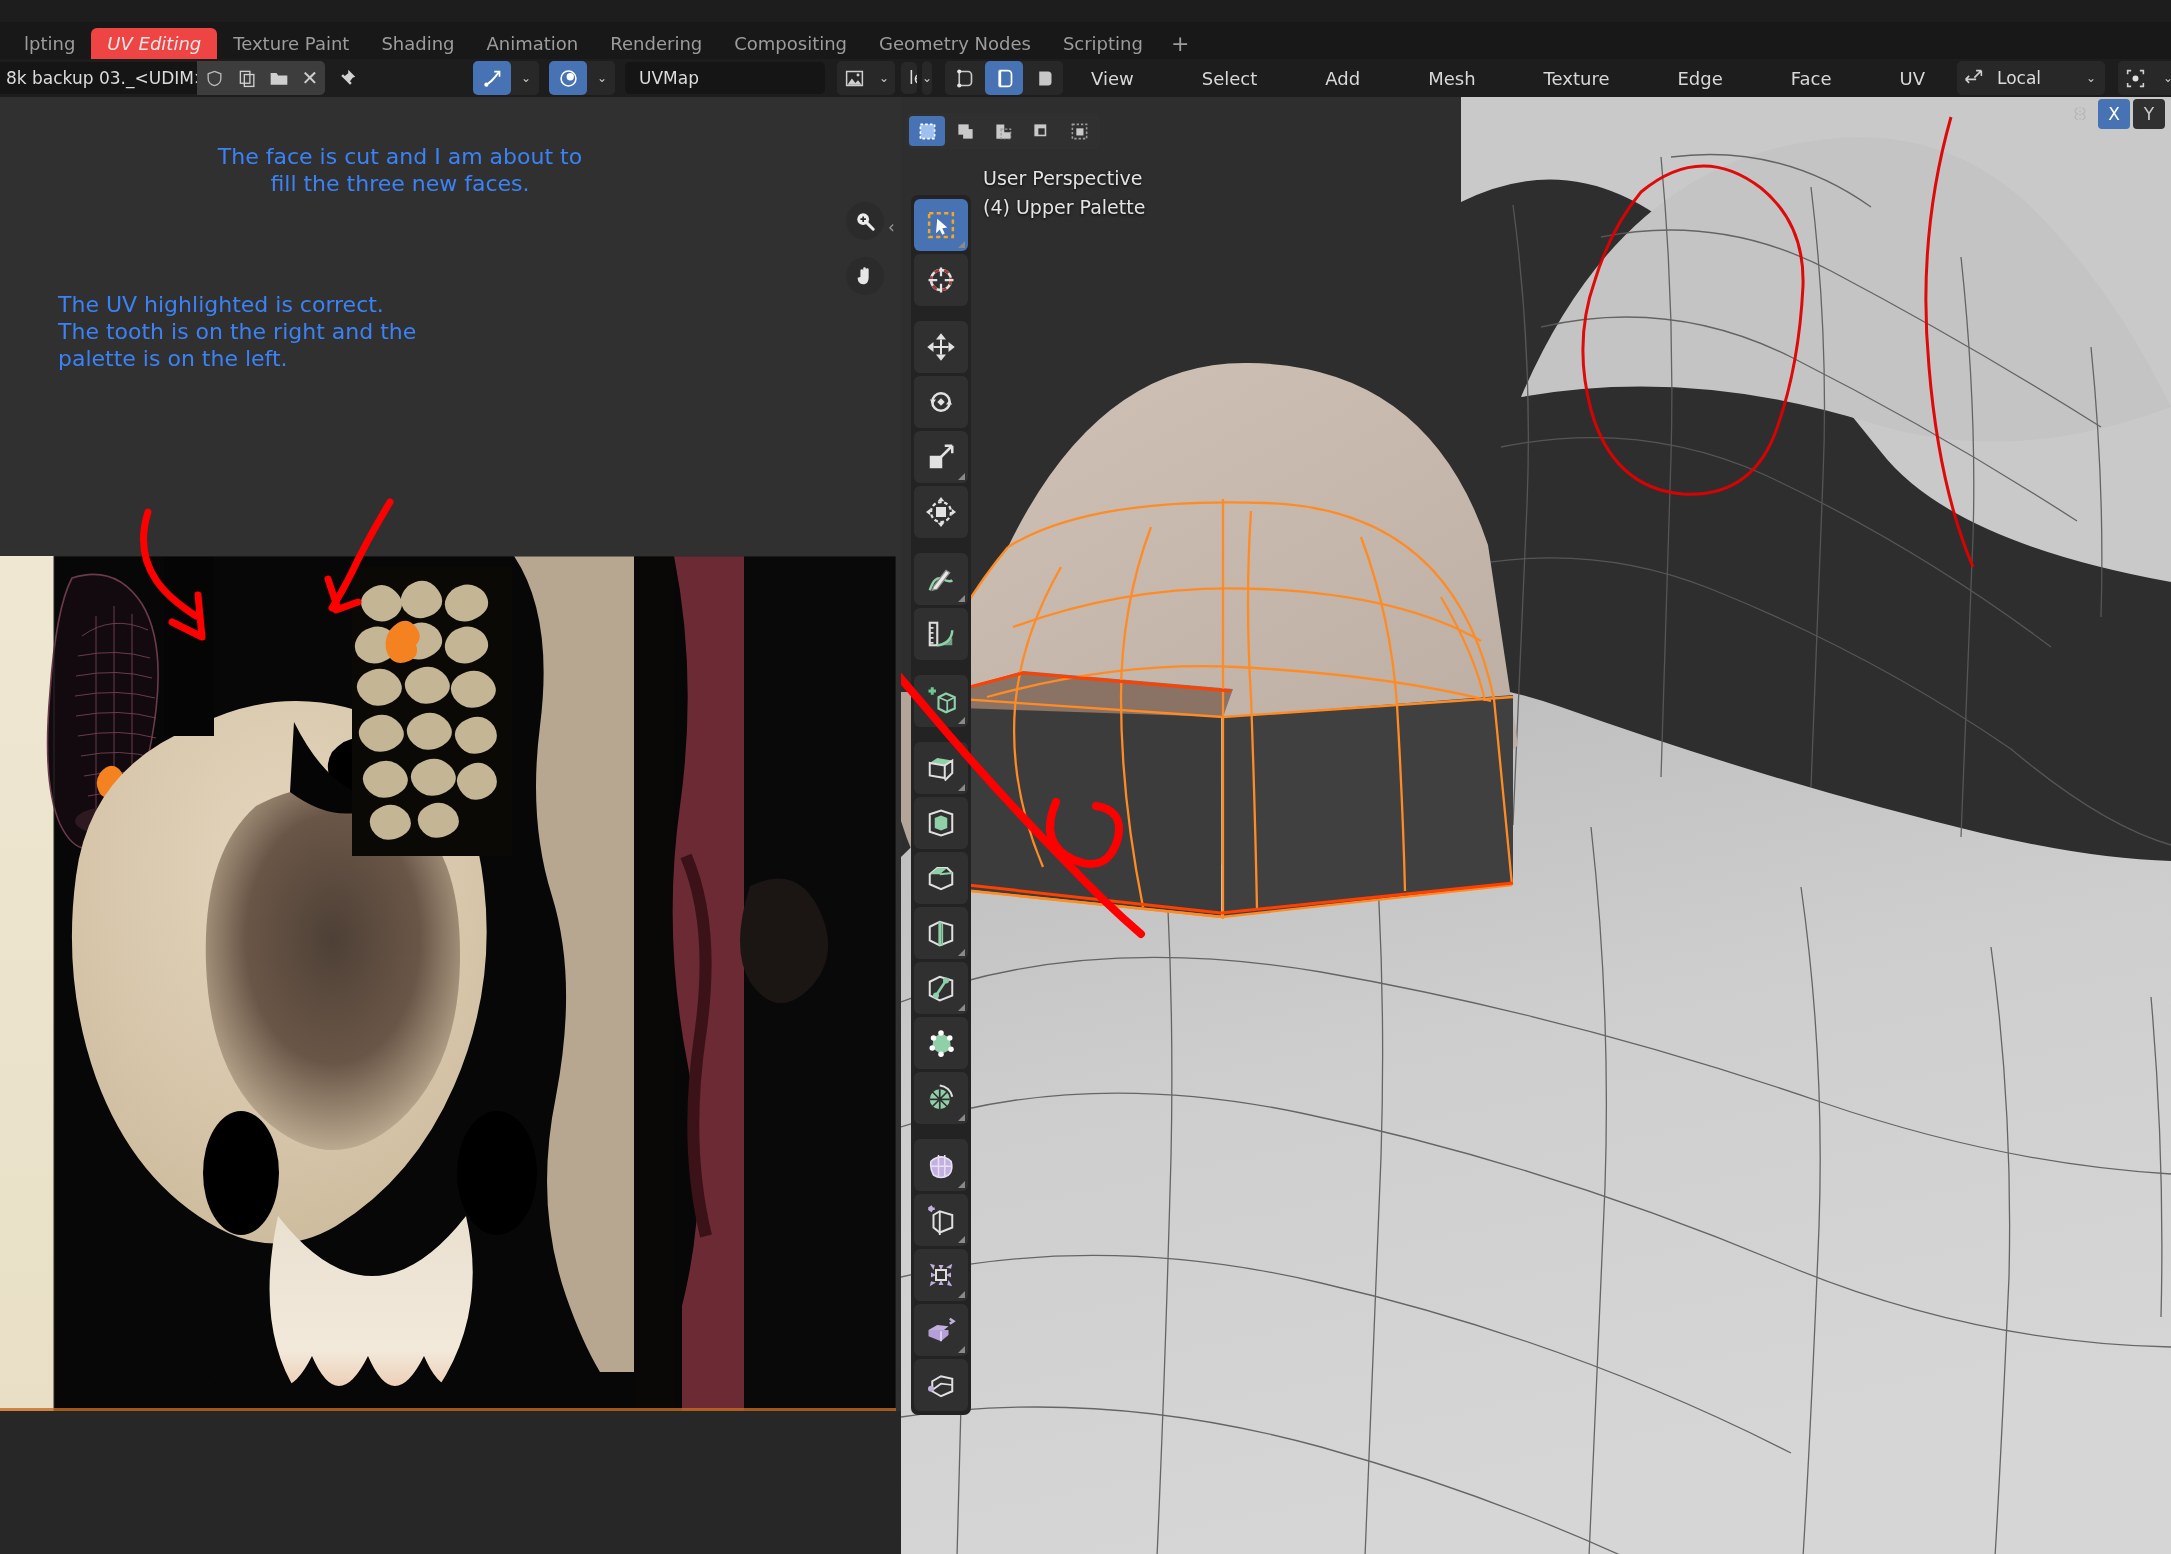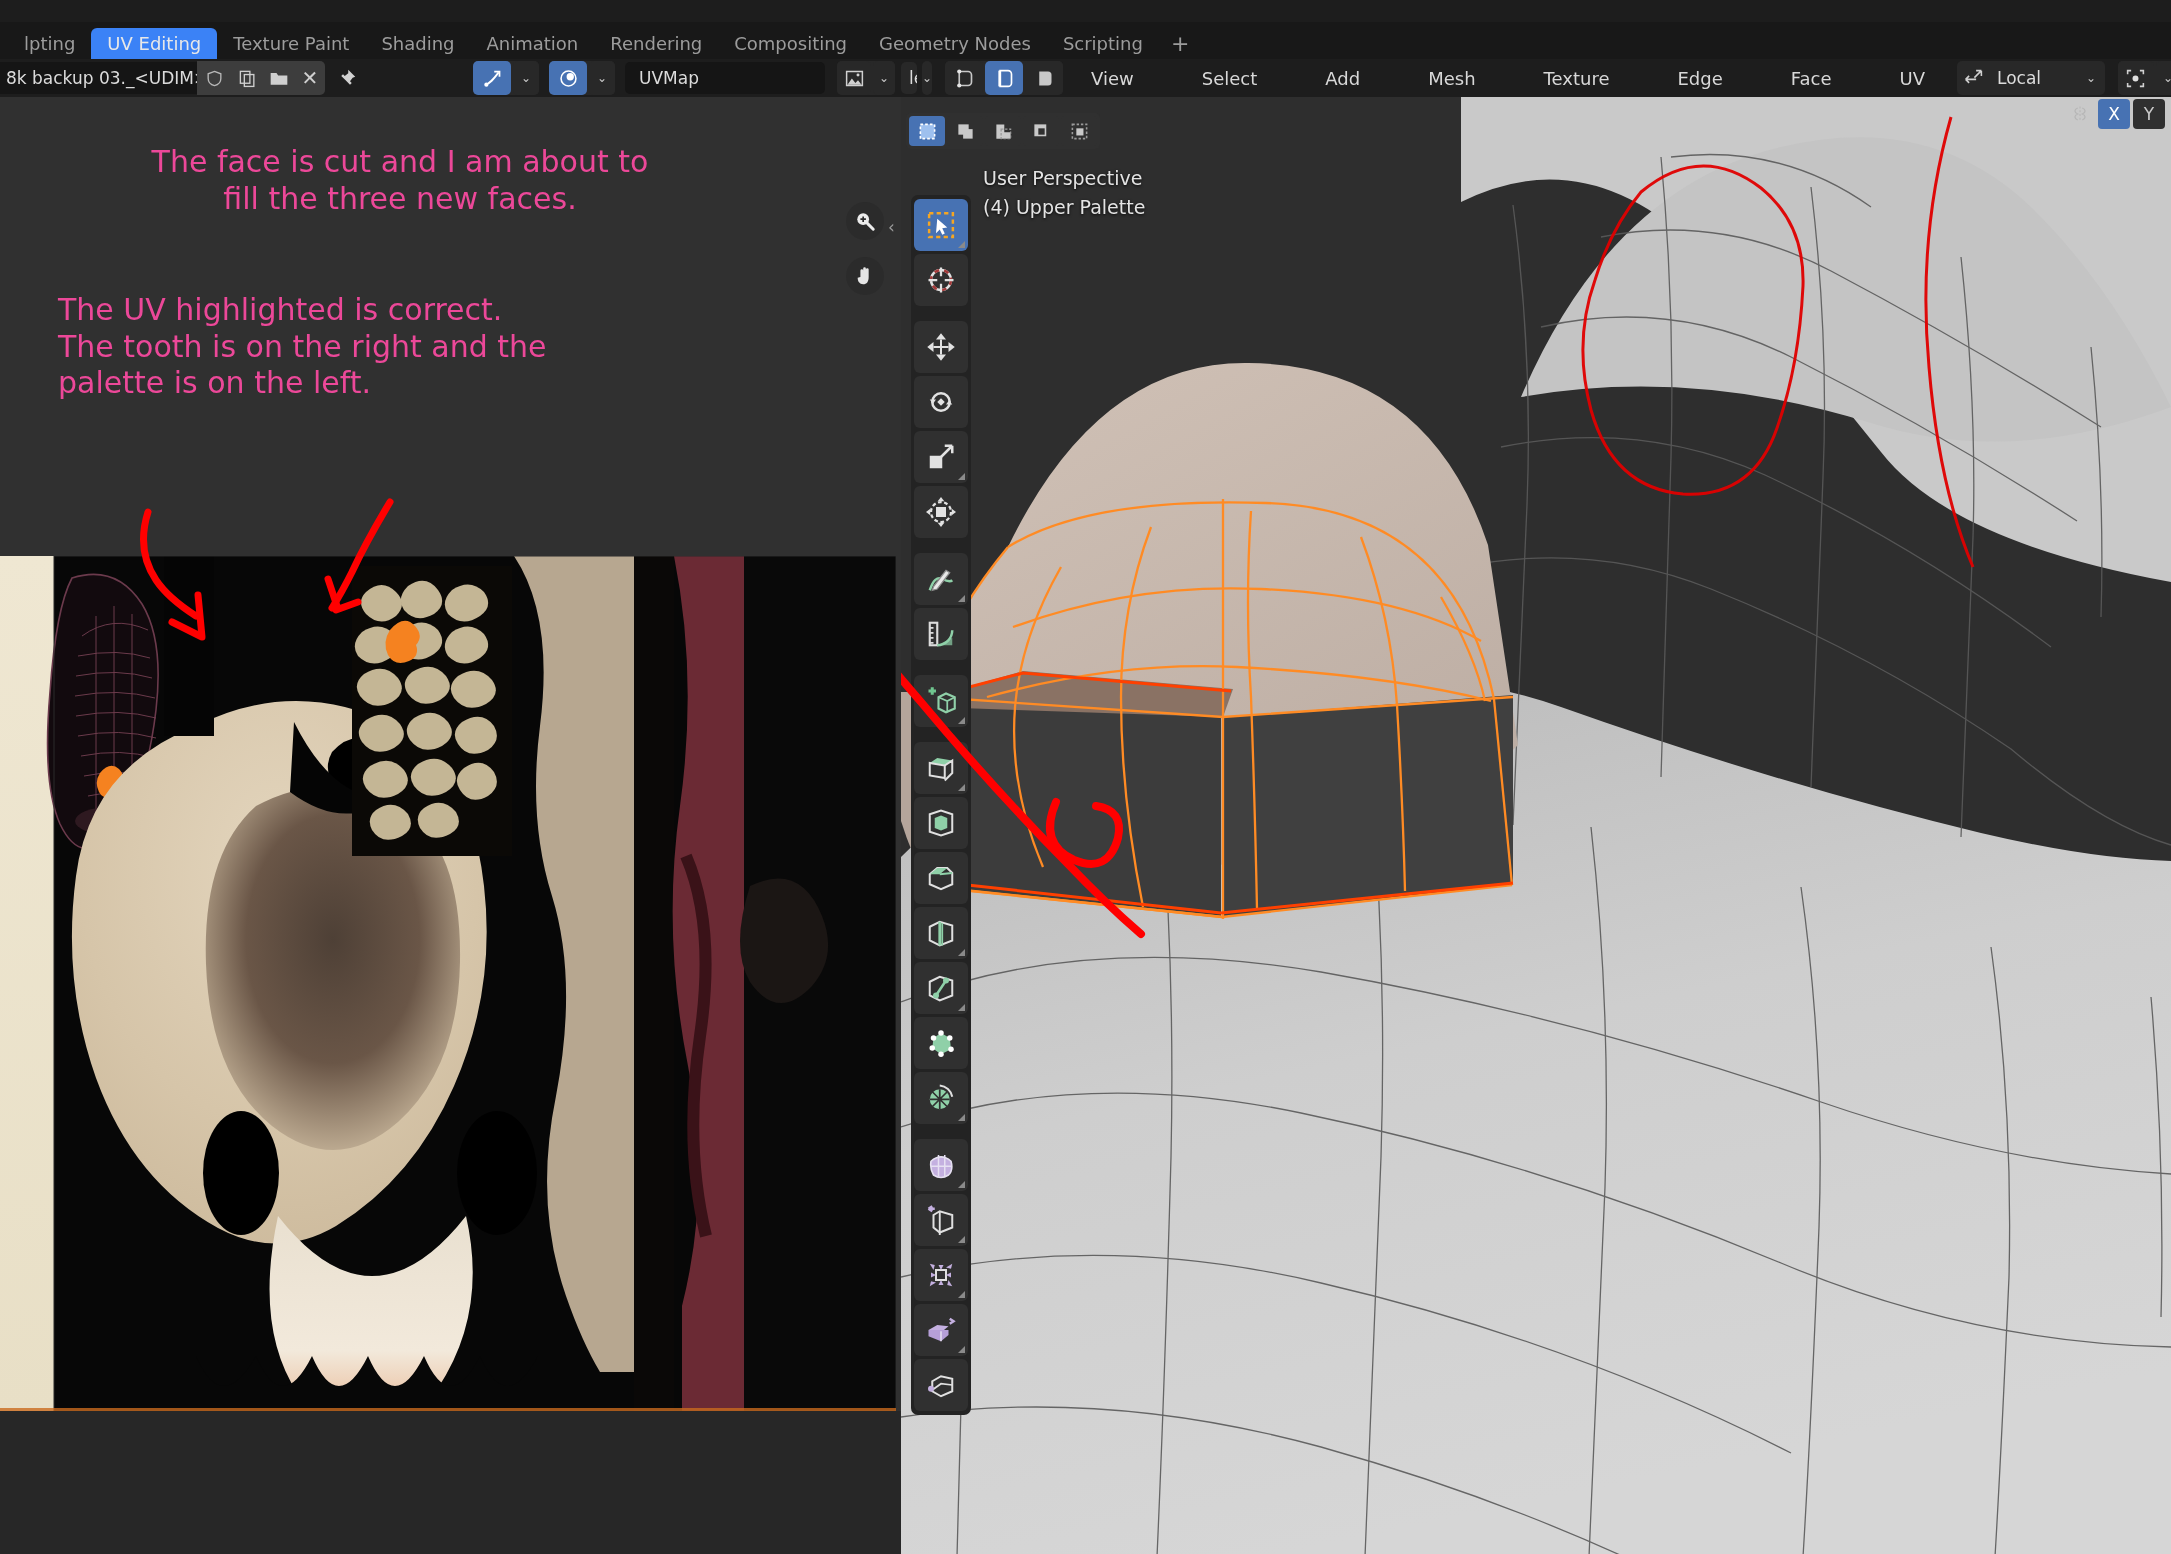--- a/index.html
+++ b/index.html
@@ -22,21 +22,21 @@
   
   .topbar {
     position: absolute; left: 0; top: 22px; width: 2171px; height: 37px;
     background: #181818; display: flex; align-items: flex-end;
   }
   .wtab {
     height: 31px; padding: 0 16px; display: flex; align-items: center;
     font-size: 18px; color: #9c9c9c; border-radius: 6px 6px 0 0;
     white-space: nowrap;
   }
-  .wtab.active { background: #3b82f6; color: #e8e8e8; }
+  .wtab.active { background: #ef4444; color: #e8e8e8; font-style: italic; }
   .wtab.plus { color: #9c9c9c; font-size: 22px; padding: 0 12px; }
 
   
   .btn {
     background: #282828; border-radius: 5px; height: 34px;
     display: flex; align-items: center; justify-content: center;
     color: #d2d2d2; font-size: 17px;
   }
   .btn.on { background: #4772b3; color: #fff; }
   .btn.hl { background: #3d3d3d; }
@@ -109,21 +109,21 @@
   }
   .tool.on { background: #4772b3; }
   .tool .corner {
     position: absolute; right: 3px; bottom: 3px; width: 0; height: 0;
     border-left: 7px solid transparent; border-bottom: 7px solid #8a8a8a;
   }
   .tool-sep { height: 9px; }
 
   
   .anno {
-    position: absolute; color: #ec4899; font-size: 30px; line-height: 1.22;
+    position: absolute; color: #3b82f6; font-size: 22px; line-height: 1.22;
     font-family: "DejaVu Sans", "Liberation Sans", sans-serif; white-space: pre;
   }
   .anno.center { text-align: center; }
 
   
   .navbtn {
     position: absolute; width: 38px; height: 38px; border-radius: 50%;
     background: #2b2b2b; display: flex; align-items: center; justify-content: center;
   }
   .udim-label {

